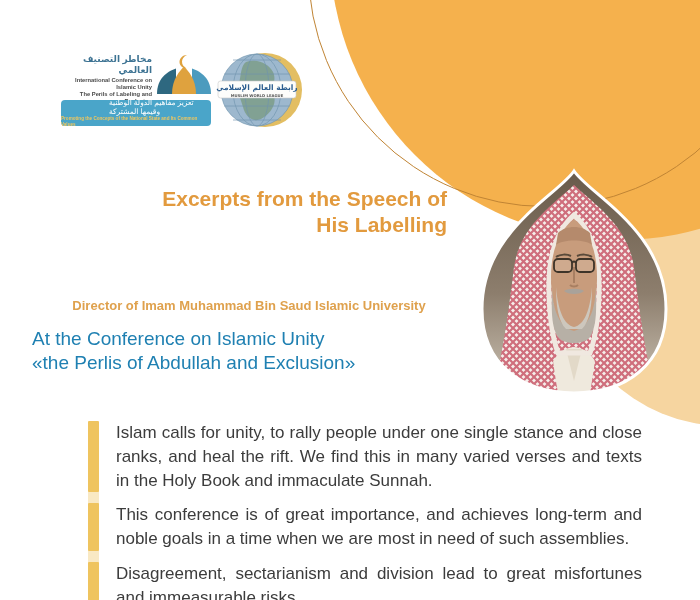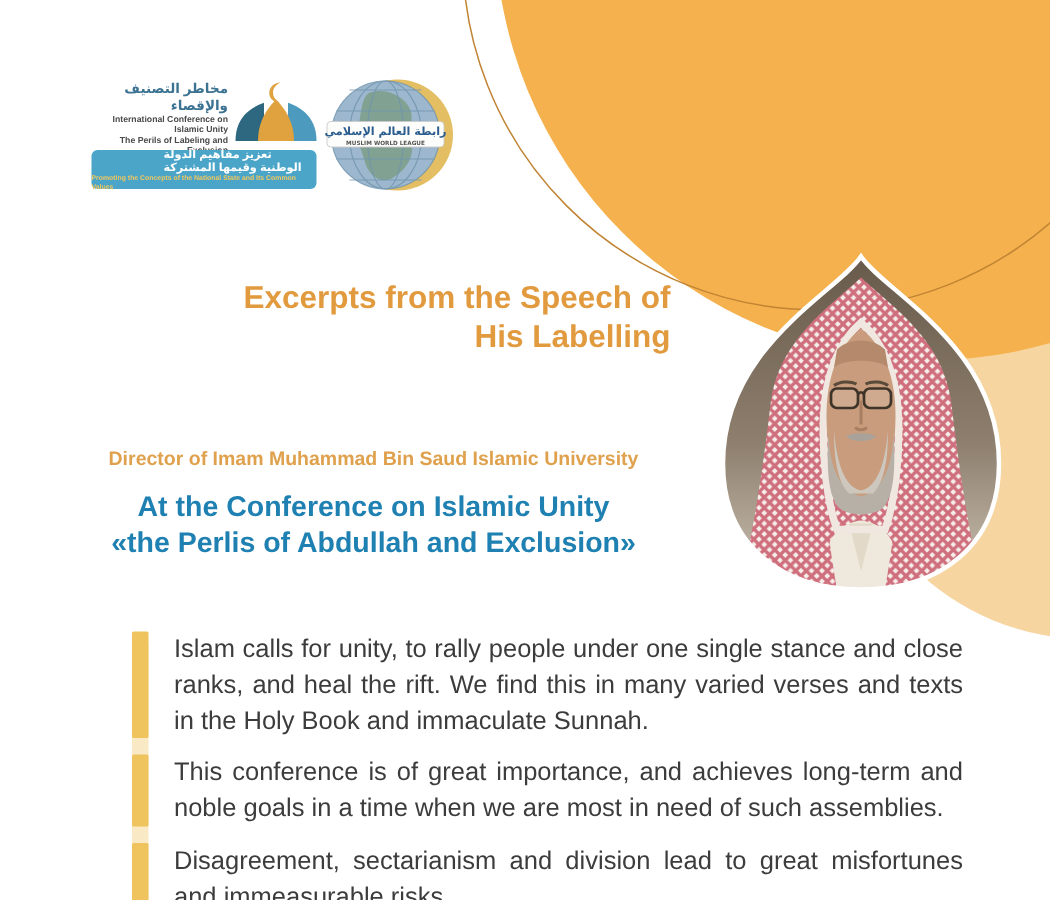--- a/index.html
+++ b/index.html
@@ -18,36 +18,36 @@
   
   .conf-logo{position:absolute;left:60px;top:54px;z-index:6;display:flex;align-items:flex-start;}
   .conf-text{width:92px;text-align:right;line-height:1.25;}
   .conf-ar1{font-size:9px;font-weight:bold;color:#E8A33D;}
   .conf-ar2{font-size:9px;font-weight:bold;color:#3C7292;}
   .conf-en1,.conf-en2{font-size:5.8px;font-weight:bold;color:#4a4a4a;letter-spacing:0;}
   .mosque{width:56px;height:40px;margin-left:4px;}
   .conf-banner{position:absolute;left:61px;top:100px;width:150px;height:26px;z-index:6;
                background:#4AA5C9;border-radius:4px;display:flex;flex-direction:column;
                align-items:center;justify-content:center;}
-  .banner-ar{font-size:7.5px;font-weight:bold;color:#ffffff;line-height:1.2;padding-left:48px;}
+  .banner-ar{font-size:7.5px;font-weight:normal;color:#ffffff;line-height:1.2;padding-left:48px;}
   .banner-en{font-size:4.6px;font-weight:bold;color:#F0C75E;line-height:1.3;}
   .mwl-logo{position:absolute;left:216px;top:50px;width:88px;height:80px;z-index:6;}
   .mwl-logo svg text{font-family:"DejaVu Sans",sans-serif;}
 
   
   .eyebrow{position:absolute;left:52px;top:186px;width:395px;z-index:6;text-align:right;
            color:#E29A3E;font-weight:bold;font-size:21px;line-height:1.24;}
   .name-box{position:absolute;left:71px;top:239px;width:366px;height:38px;z-index:6;
             background:#ffffff;border:2.5px solid #F0C45E;border-radius:5px;
             display:flex;align-items:center;justify-content:center;}
   .name-box span{color:#1F80B2;font-weight:bold;font-size:19.5px;letter-spacing:-0.2px;white-space:nowrap;}
   .role{position:absolute;left:32px;top:298px;width:434px;z-index:6;text-align:center;
         color:#DFA14D;font-weight:bold;font-size:13px;}
-  .event{position:absolute;left:32px;top:327px;width:434px;z-index:6;text-align:center;
-         color:#1F80B2;font-weight:bold;font-size:19px;line-height:1.26;}
+  .event{position:absolute;left:32px;top:327px;width:434px;z-index:6;
+         color:#1F80B2;font-weight:normal;font-size:19px;line-height:1.26;}
 
   
   .portrait{position:absolute;left:478px;top:167px;width:192px;height:230px;z-index:5;}
 
   
   .quotes{position:absolute;left:88px;top:421px;width:554px;z-index:6;}
   .quotes::before{content:"";position:absolute;left:0;top:8px;width:11px;height:220px;
                   background:#F9E9C4;}
   .quote{display:flex;margin-bottom:11px;position:relative;}
   .quote .bar{flex:0 0 11px;background:#EFC45F;border-radius:1px;margin-right:17px;}
@@ -59,21 +59,21 @@
 
 <div class="stage">
 
   <div class="circle circle-pale"></div>
   <div class="circle circle-big"></div>
   <div class="circle circle-pale2" style="z-index:1;"></div>
   <div class="circle circle-outline"></div>
 
   <div class="conf-logo">
     <div class="conf-text">
-      <div class="conf-ar2">مخاطر التصنيف والإقصاء</div>
+      <div class="conf-ar2">مخاطر التصنيف العالمي</div>
       <div class="conf-en1">International Conference on Islamic Unity</div>
       <div class="conf-en2">The Perils of Labeling and Exclusion</div>
     </div>
     <svg class="mosque" viewBox="0 0 56 40">
       <path d="M1,40 C1,25 10,18 20,14.5 L20,40 Z" fill="#2E6880"></path>
       <path d="M55,40 C55,25 46,18 36,14.5 L36,40 Z" fill="#4C9BBE"></path>
       <path d="M16,40 C16,25 24,16.5 28,12.5 C32,16.5 40,25 40,40 Z" fill="#DFA23E"></path>
       <path d="M31,1 C26.5,1 23.5,4.5 23.5,8 C23.5,11.5 26.5,14.5 30.5,14.5 C27.5,12.6 26,10.6 26,7.8 C26,5 27.6,2.6 31,1 Z" fill="#DFA23E"></path>
     </svg>
   </div>

